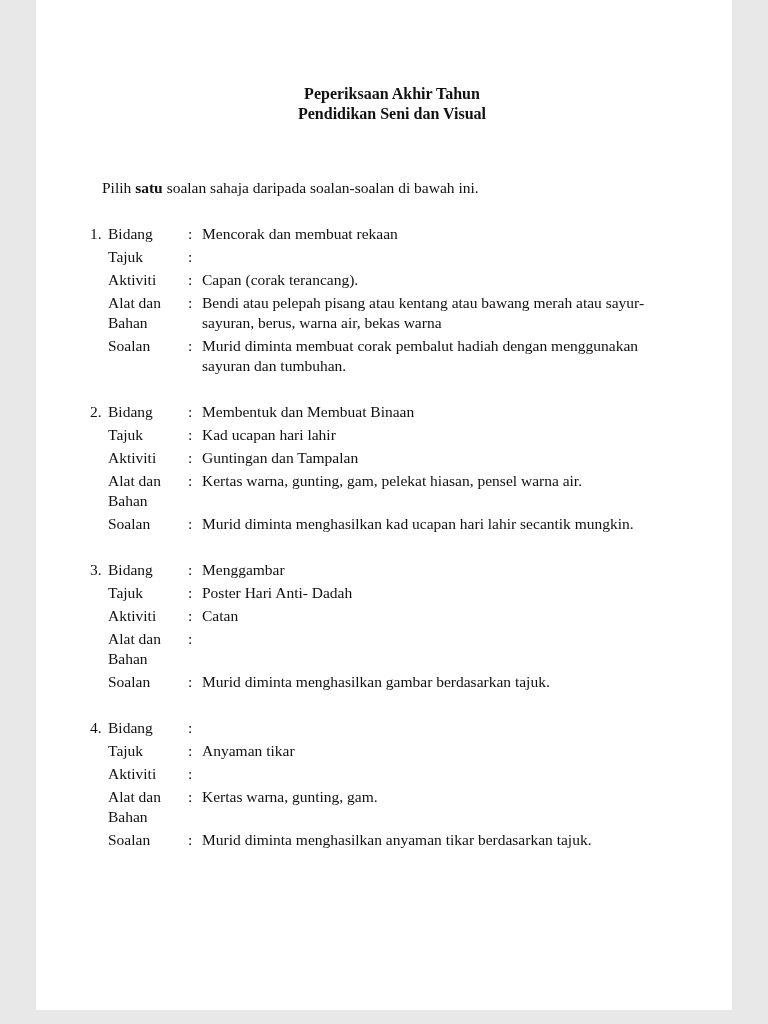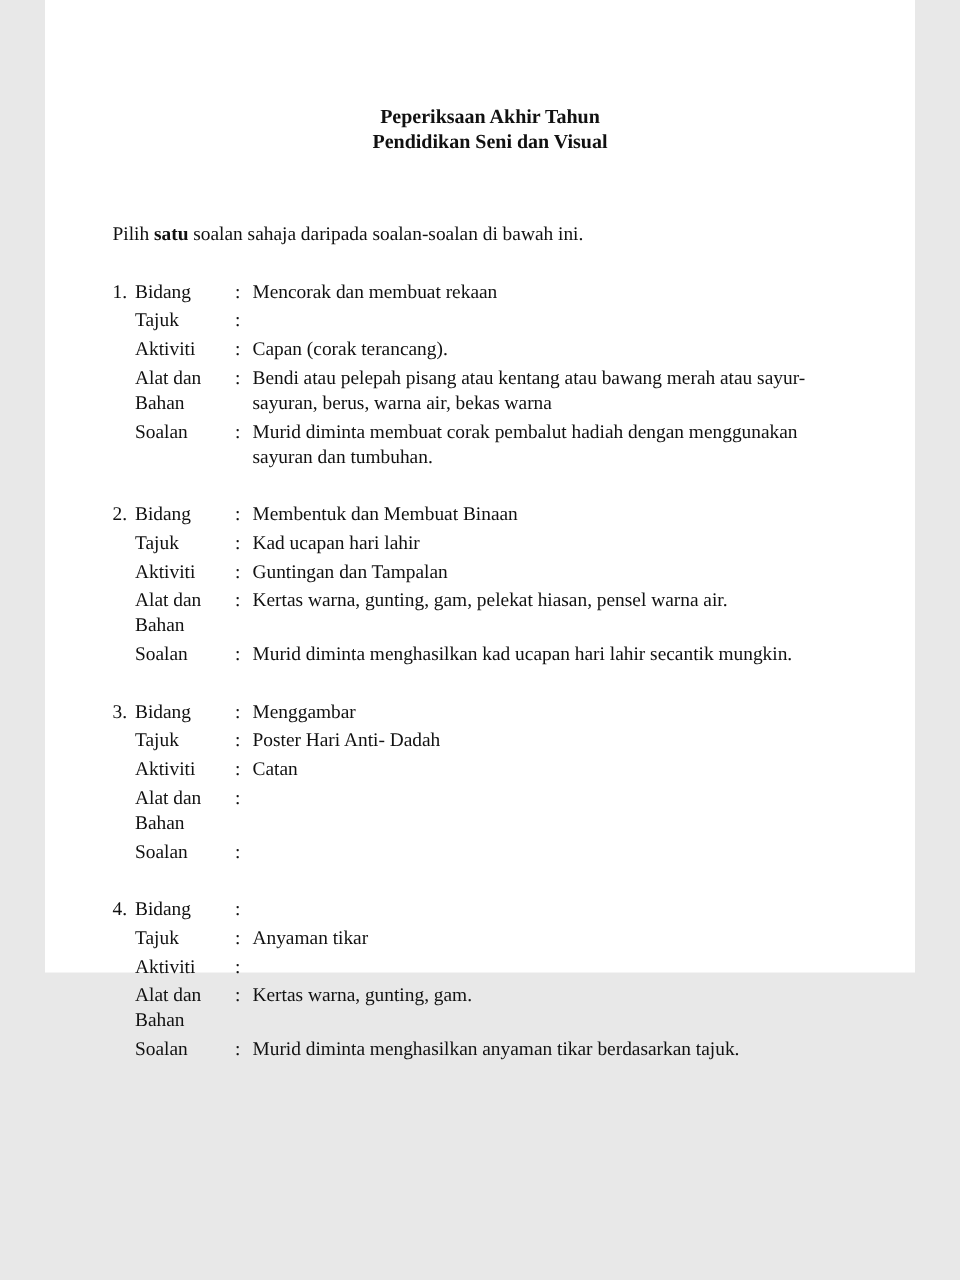--- a/index.html
+++ b/index.html
@@ -13,35 +13,35 @@
     width: 768px;
     height: 1024px;
     background: #e8e8e8;
     overflow: hidden;
   }
   .page {
     position: absolute;
     top: 0;
     left: 36px;
     width: 696px;
-    height: 778px;
+    height: 1010px;
     background: #ffffff;
     box-sizing: border-box;
     padding: 84px 38px 40px 54px;
     color: #111111;
   }
   .title {
     text-align: center;
     font-weight: bold;
     font-size: 16px;
     line-height: 20px;
     margin: 0;
   }
   .intro {
-    margin: 54px 0 0 0;
+    margin: 54px 0 0 12px;
     font-size: 15.5px;
     line-height: 20px;
   }
   .sections {
     margin-top: 18px;
   }
   .section {
     margin-top: 26px;
   }
   .row {
@@ -161,20 +161,21 @@
           </div>
           <div class="row">
             <span class="num"></span>
             <span class="label">Alat dan Bahan</span>
             <span class="colon">:</span>
           </div>
           <div class="row">
             <span class="num"></span>
             <span class="label">Soalan</span>
             <span class="colon">:</span>
+            <span class="value">Murid diminta menghasilkan gambar berdasarkan tajuk.</span>
           </div>
         </div>
         <div class="section">
           <div class="row">
             <span class="num">4.</span>
             <span class="label">Bidang</span>
             <span class="colon">:</span>
           </div>
           <div class="row">
             <span class="num"></span>

